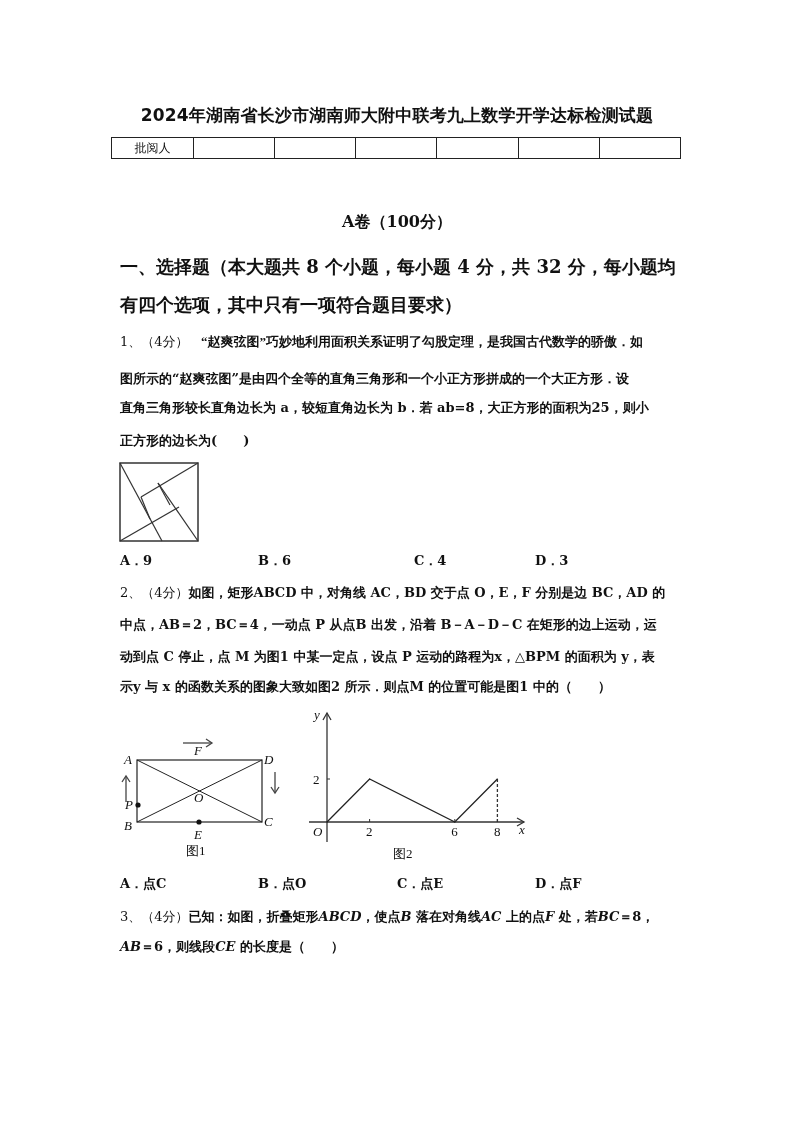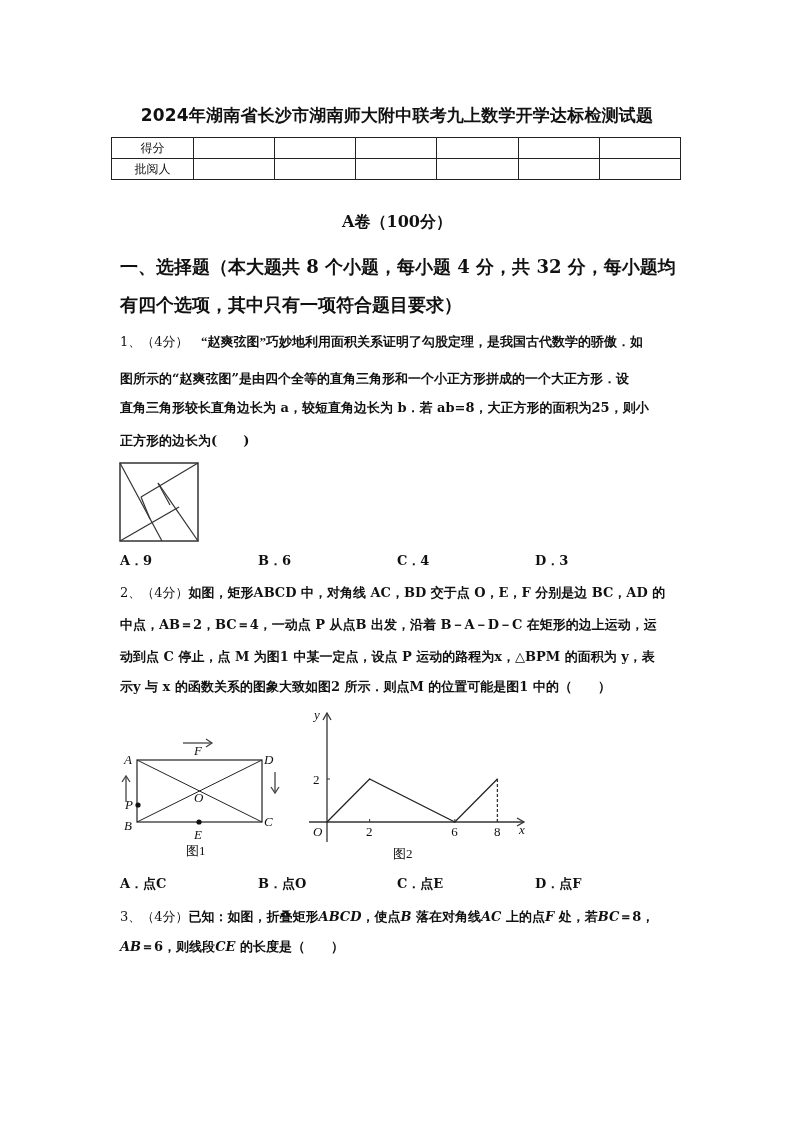--- a/index.html
+++ b/index.html
@@ -33,29 +33,20 @@
       <col class="first">
       <col>
       <col>
       <col>
       <col>
       <col>
       <col>
     </colgroup>
   <tbody>
   <tr>
-    <td>得分</td>
-    <td></td>
-    <td></td>
-    <td></td>
-    <td></td>
-    <td></td>
-    <td></td>
-  </tr>
-  <tr>
     <td>批阅人</td>
     <td></td>
     <td></td>
     <td></td>
     <td></td>
     <td></td>
     <td></td>
   </tr>
 </tbody>
   </table>
@@ -79,21 +70,21 @@
     <line x1="2" y1="2" x2="44" y2="80" stroke="#333" stroke-width="1.2"></line>
     <line x1="80" y1="2" x2="23" y2="36" stroke="#333" stroke-width="1.2"></line>
     <line x1="80" y1="80" x2="40" y2="22" stroke="#333" stroke-width="1.2"></line>
     <line x1="2" y1="80" x2="61" y2="46" stroke="#333" stroke-width="1.2"></line>
     <line x1="23" y1="36" x2="32" y2="58" stroke="#333" stroke-width="1.2"></line>
     <line x1="40" y1="22" x2="52" y2="44" stroke="#333" stroke-width="1.2"></line>
   </svg>
 
   <div class="abs opt" style="left:120px;top:552px;">A．9</div>
   <div class="abs opt" style="left:258px;top:552px;">B．6</div>
-  <div class="abs opt" style="left:397px;top:552px;">C．4</div>
+  <div class="abs opt" style="left:414px;top:552px;">C．4</div>
   <div class="abs opt" style="left:535px;top:552px;">D．3</div>
 </div>
 
 <div>
   <div class="abs para" style="top:584px;">
     <span class="num">2、（4分）</span><span>如图，矩形ABCD 中，对角线 AC，BD 交于点 O，E，F 分别是边 BC，AD 的</span>
   </div>
   <div class="abs para" style="top:616px;">中点，AB＝2，BC＝4，一动点 P 从点B 出发，沿着 B－A－D－C 在矩形的边上运动，运</div>
   <div class="abs para" style="top:648px;">动到点 C 停止，点 M 为图1 中某一定点，设点 P 运动的路程为x，△BPM 的面积为 y，表</div>
   <div class="abs para" style="top:678px;">示y 与 x 的函数关系的图象大致如图2 所示．则点M 的位置可能是图1 中的（　　）</div>

